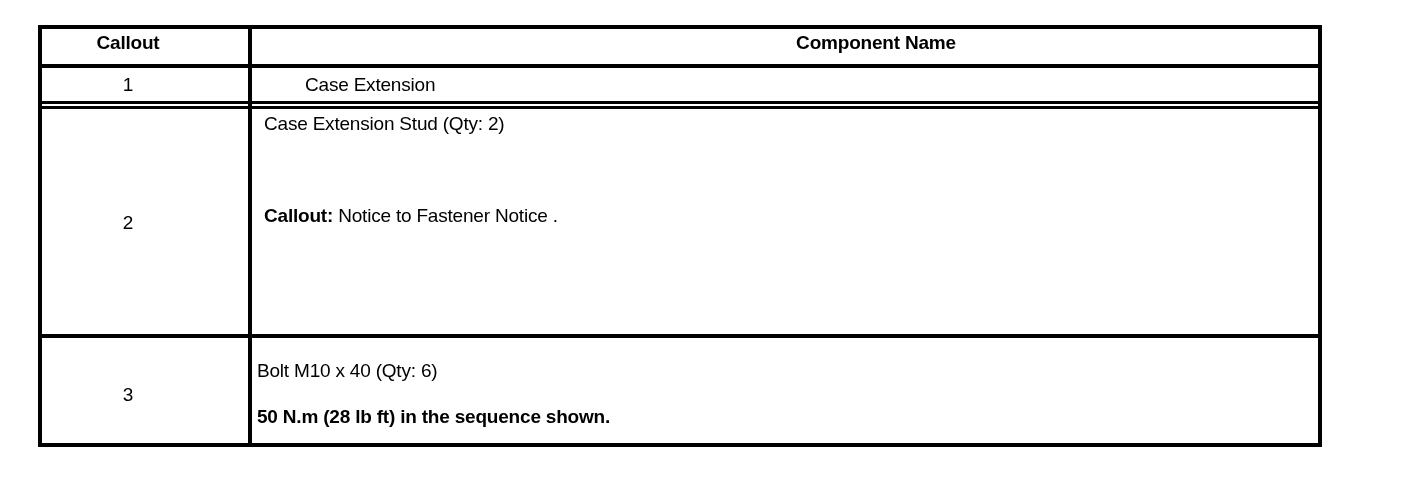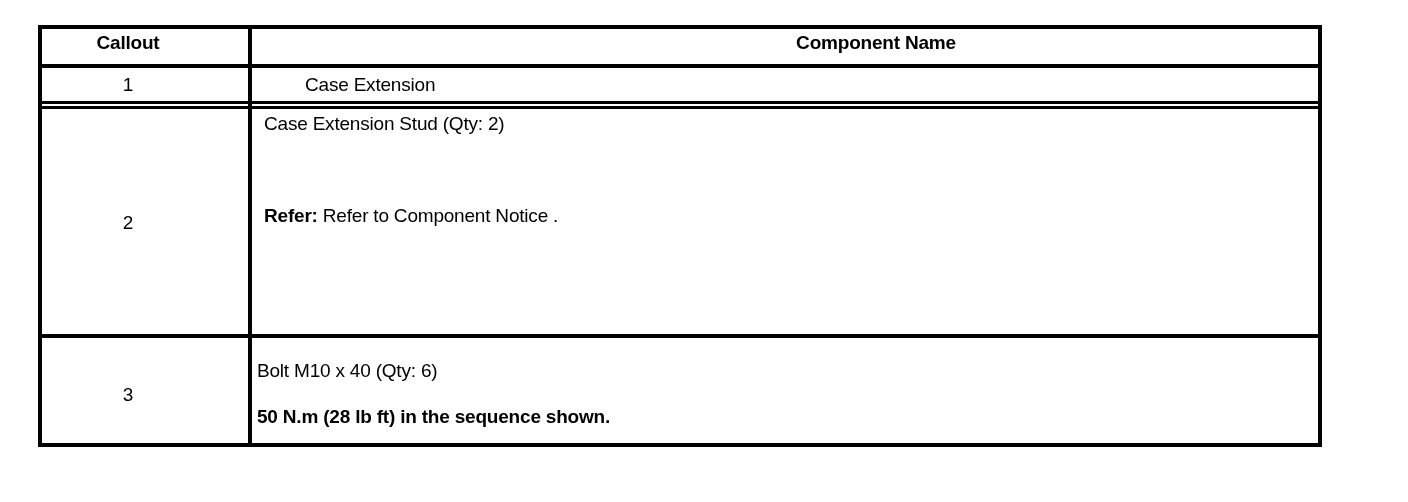--- a/index.html
+++ b/index.html
@@ -128,21 +128,21 @@
   <div class="cell name-col r1-name">
     <span class="txt line">Case Extension</span>
   </div>
 
   <div class="cell callout-col r2-callout">
     <span class="txt">2</span>
   </div>
   <div class="cell name-col r2-name">
     <span class="txt line">Case Extension Stud (Qty: 2)</span>
     <span class="spacer-lg line"></span>
-    <span class="txt line"><span class="bold">Refer:</span><span> Refer to Component Notice .</span></span>
+    <span class="txt line"><span class="bold">Callout:</span><span> Notice to Fastener Notice .</span></span>
     <span class="spacer-sm line"></span>
   </div>
 
   <div class="cell callout-col r3-callout">
     <span class="txt">3</span>
   </div>
   <div class="cell name-col r3-name">
     <span class="txt line">Bolt M10 x 40 (Qty: 6)</span>
     <span class="spacer-sm line"></span>
     <span class="txt bold line">50 N.m (28 lb ft) in the sequence shown.</span>

